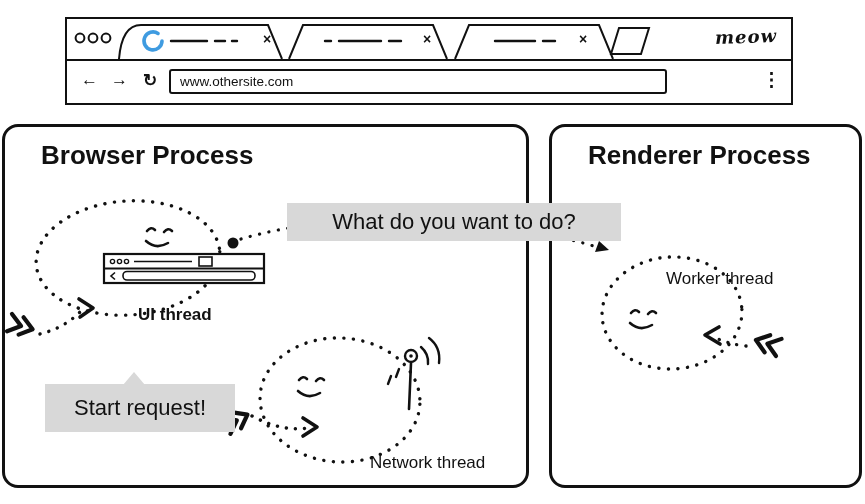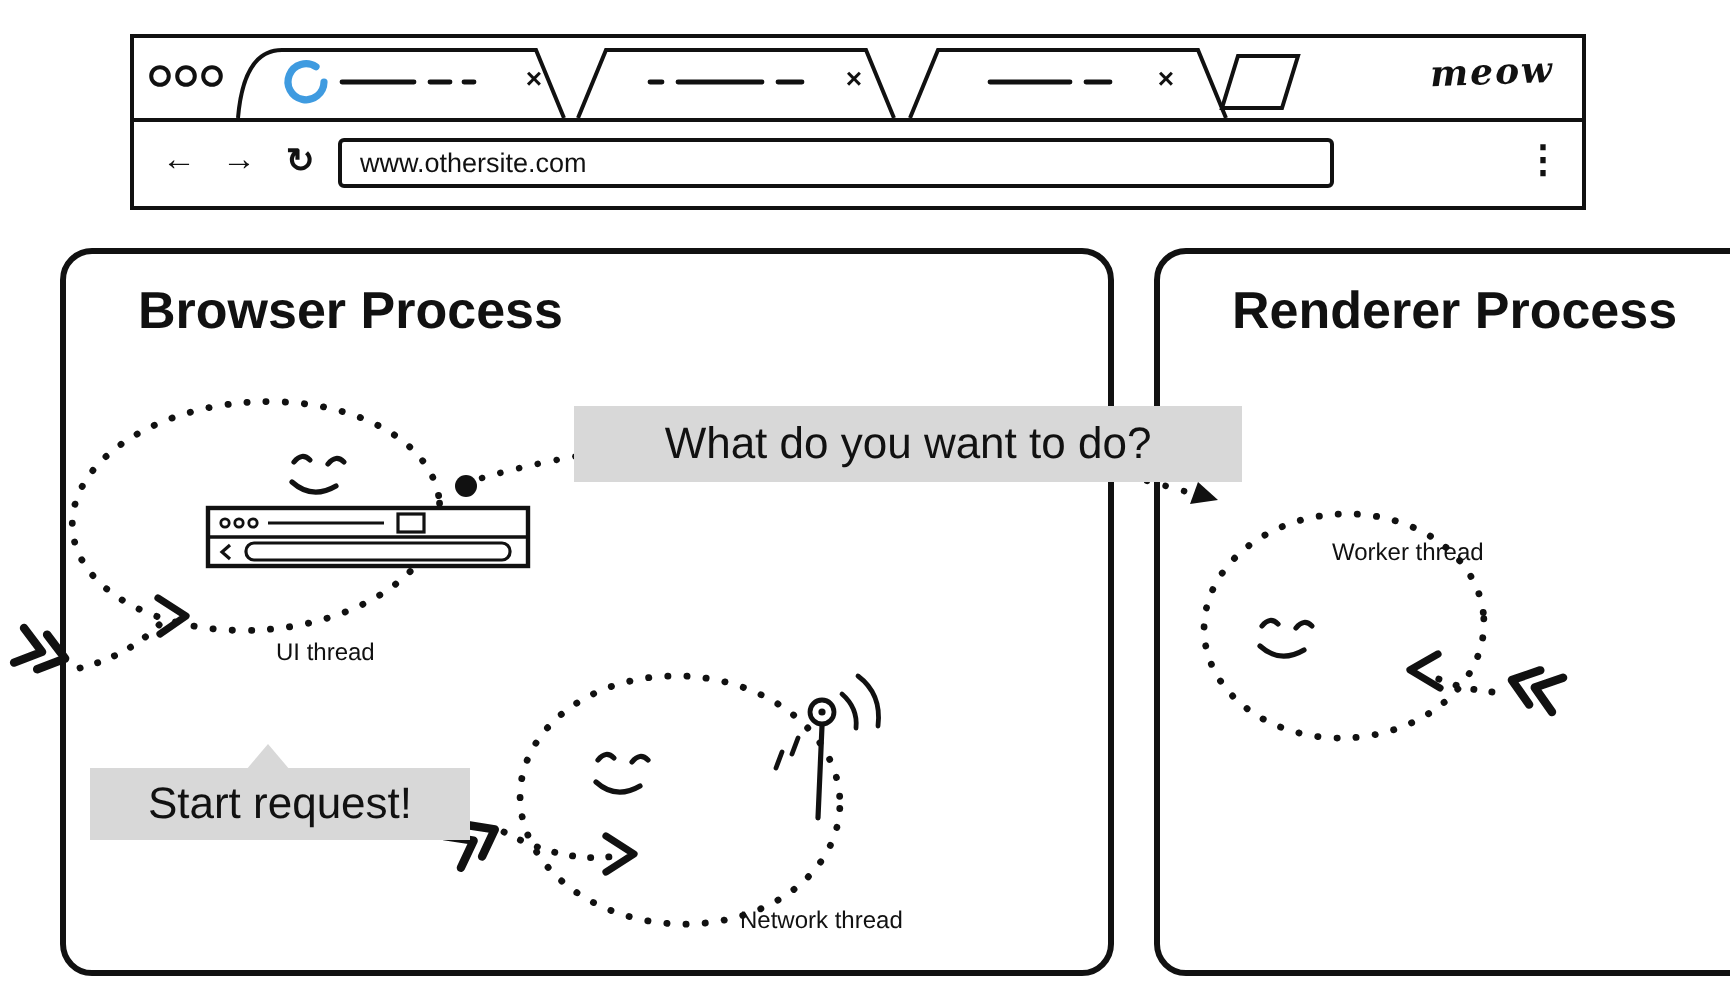--- a/index.html
+++ b/index.html
@@ -21,37 +21,37 @@
   .nav-bar { position:relative; height:42px; }
   .nav-btn { position:absolute; top:9px; font-size:17px; font-weight:bold; cursor:pointer; }
   .btn-back { left:14px; } .btn-forward { left:44px; } .btn-reload { left:76px; }
   .btn-menu { right:10px; top:7px; font-size:19px; font-weight:bold; letter-spacing:0; }
   .address-bar { position:absolute; left:102px; top:8px; width:498px; height:25px;
     border:2px solid #111; border-radius:3px; background:#fff; display:flex; align-items:center;
     padding-left:9px; font-size:13.5px; }
 
   
   .panel { position:absolute; top:124px; height:364px; border:3px solid #111;
-    border-radius:16px; background:#fff; z-index:1;margin-left:28px; }
+    border-radius:16px; background:#fff; z-index:1; }
   .panel-left  { left:2px;  width:527px; }
   .panel-right { left:549px; width:313px;text-align:right; }
   .panel-title { position:absolute; left:36px; top:13px; font-size:26px; font-weight:700; }
 
   
   .art { position:absolute; left:0; top:0; z-index:2; pointer-events:none; }
 
-  .thread-label { position:absolute; z-index:3; font-size:12px; }
-  .label-ui      { left:138px; top:319px; }
+  .thread-label { position:absolute; z-index:3; font-size:17px; }
+  .label-ui      { left:138px; top:305px;font-weight:bold; }
   .label-network { left:370px; top:429px;margin-top:24px; }
   .label-worker  { left:666px; top:269px; }
 
   .bubble { position:absolute; z-index:3; background:#d8d8d8; display:flex;
     align-items:center; justify-content:center; font-size:22px;margin-top:28px; }
   .bubble-question { left:287px; top:175px; width:334px; height:38px; }
-  .bubble-start    { left:45px;  top:356px; width:190px; height:36px;text-align:center; }
+  .bubble-start    { left:45px;  top:356px; width:190px; height:48px;text-align:center; }
   .bubble-tail { position:absolute; top:-12px; left:78px; width:0; height:0;
     border-left:11px solid transparent; border-right:11px solid transparent;
     border-bottom:13px solid #d8d8d8; }
 </style>
 </head>
 <body>
 
 <div class="stage">
 
   <div class="browser-window">

